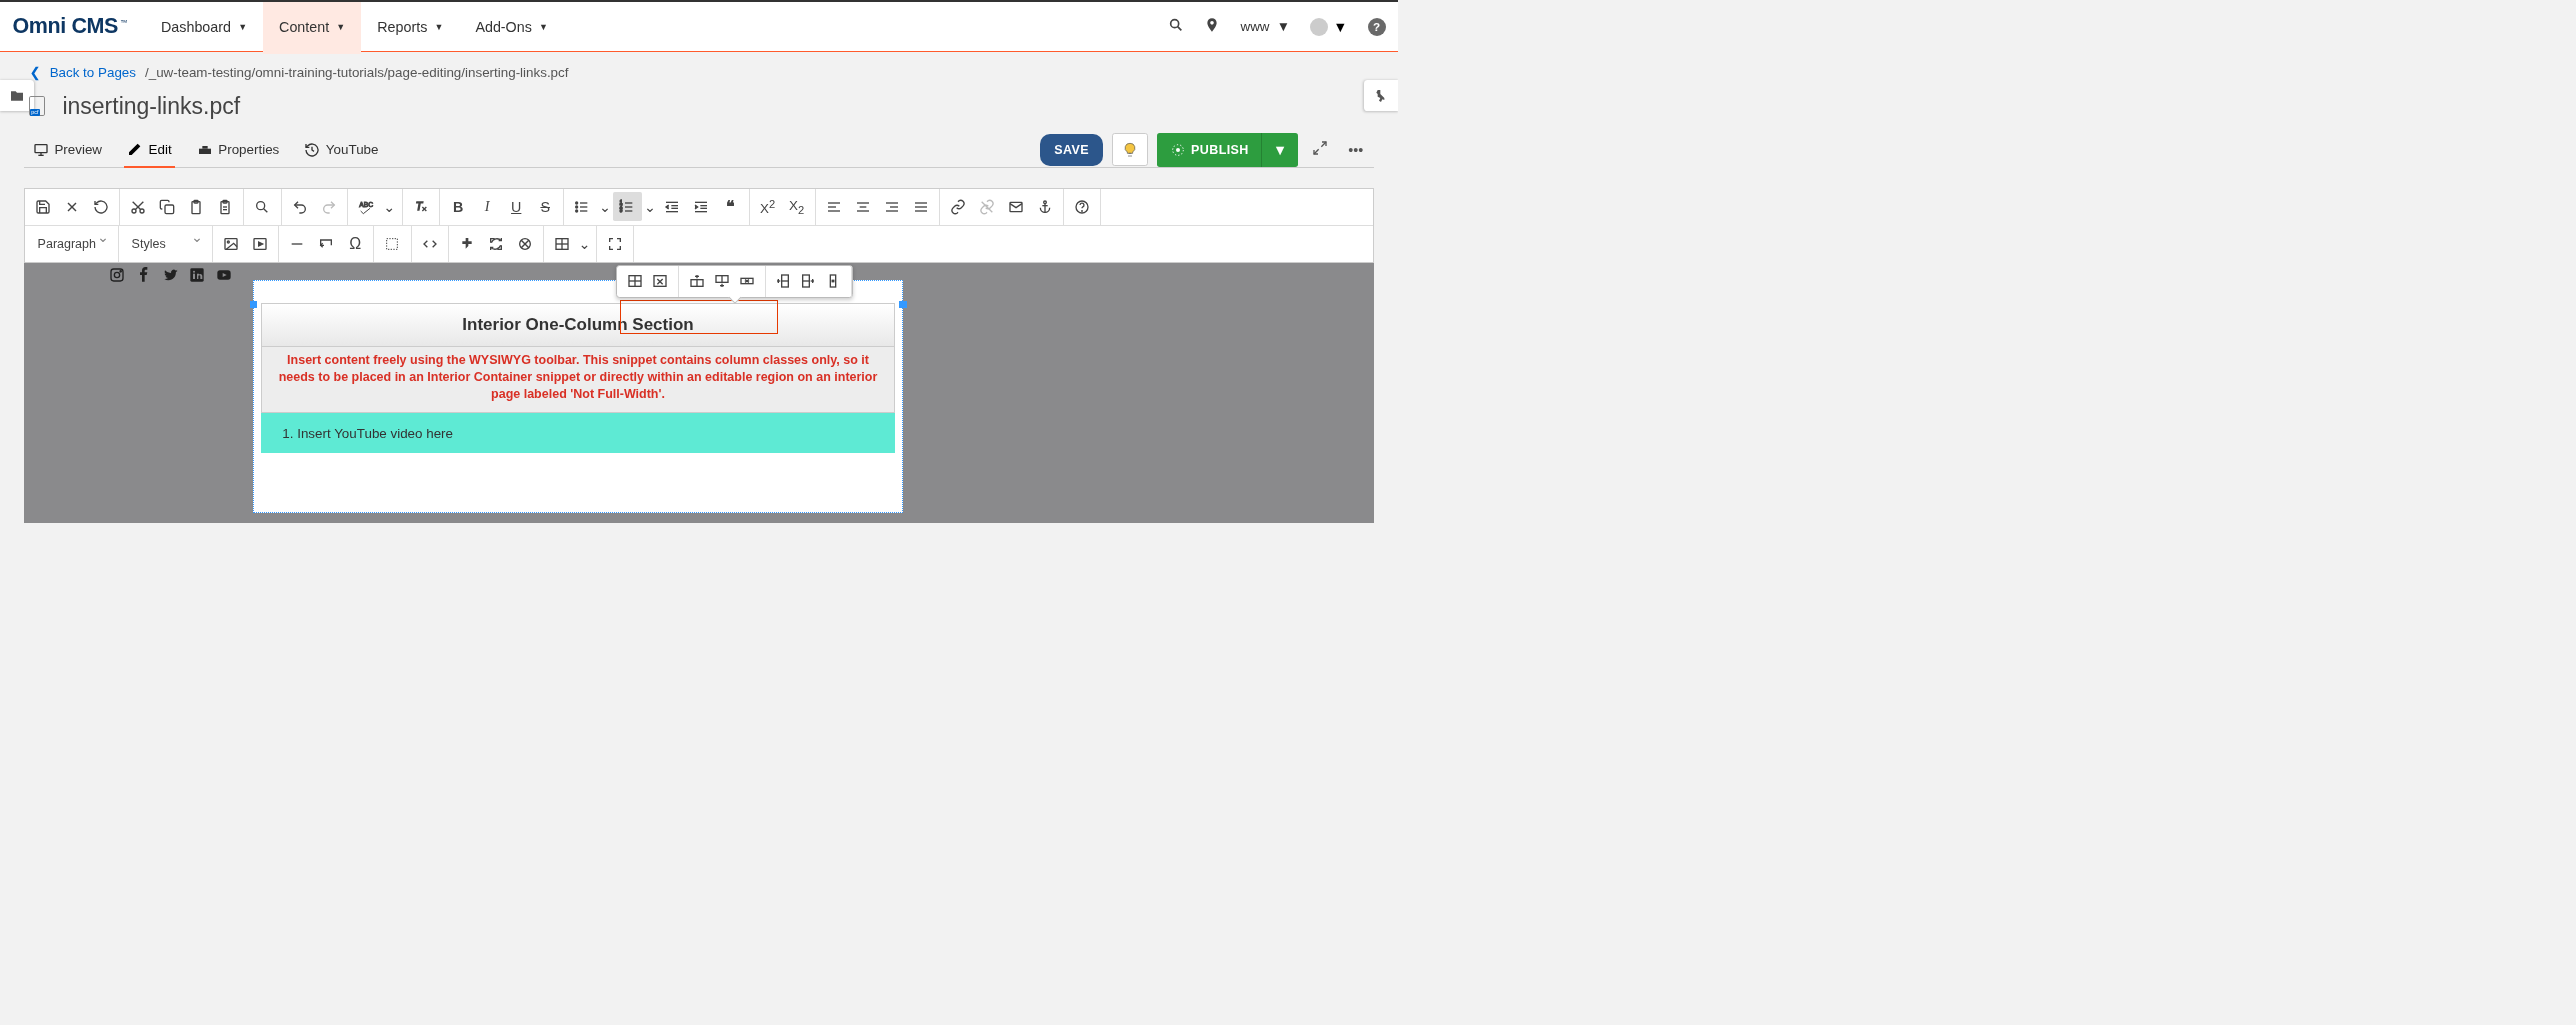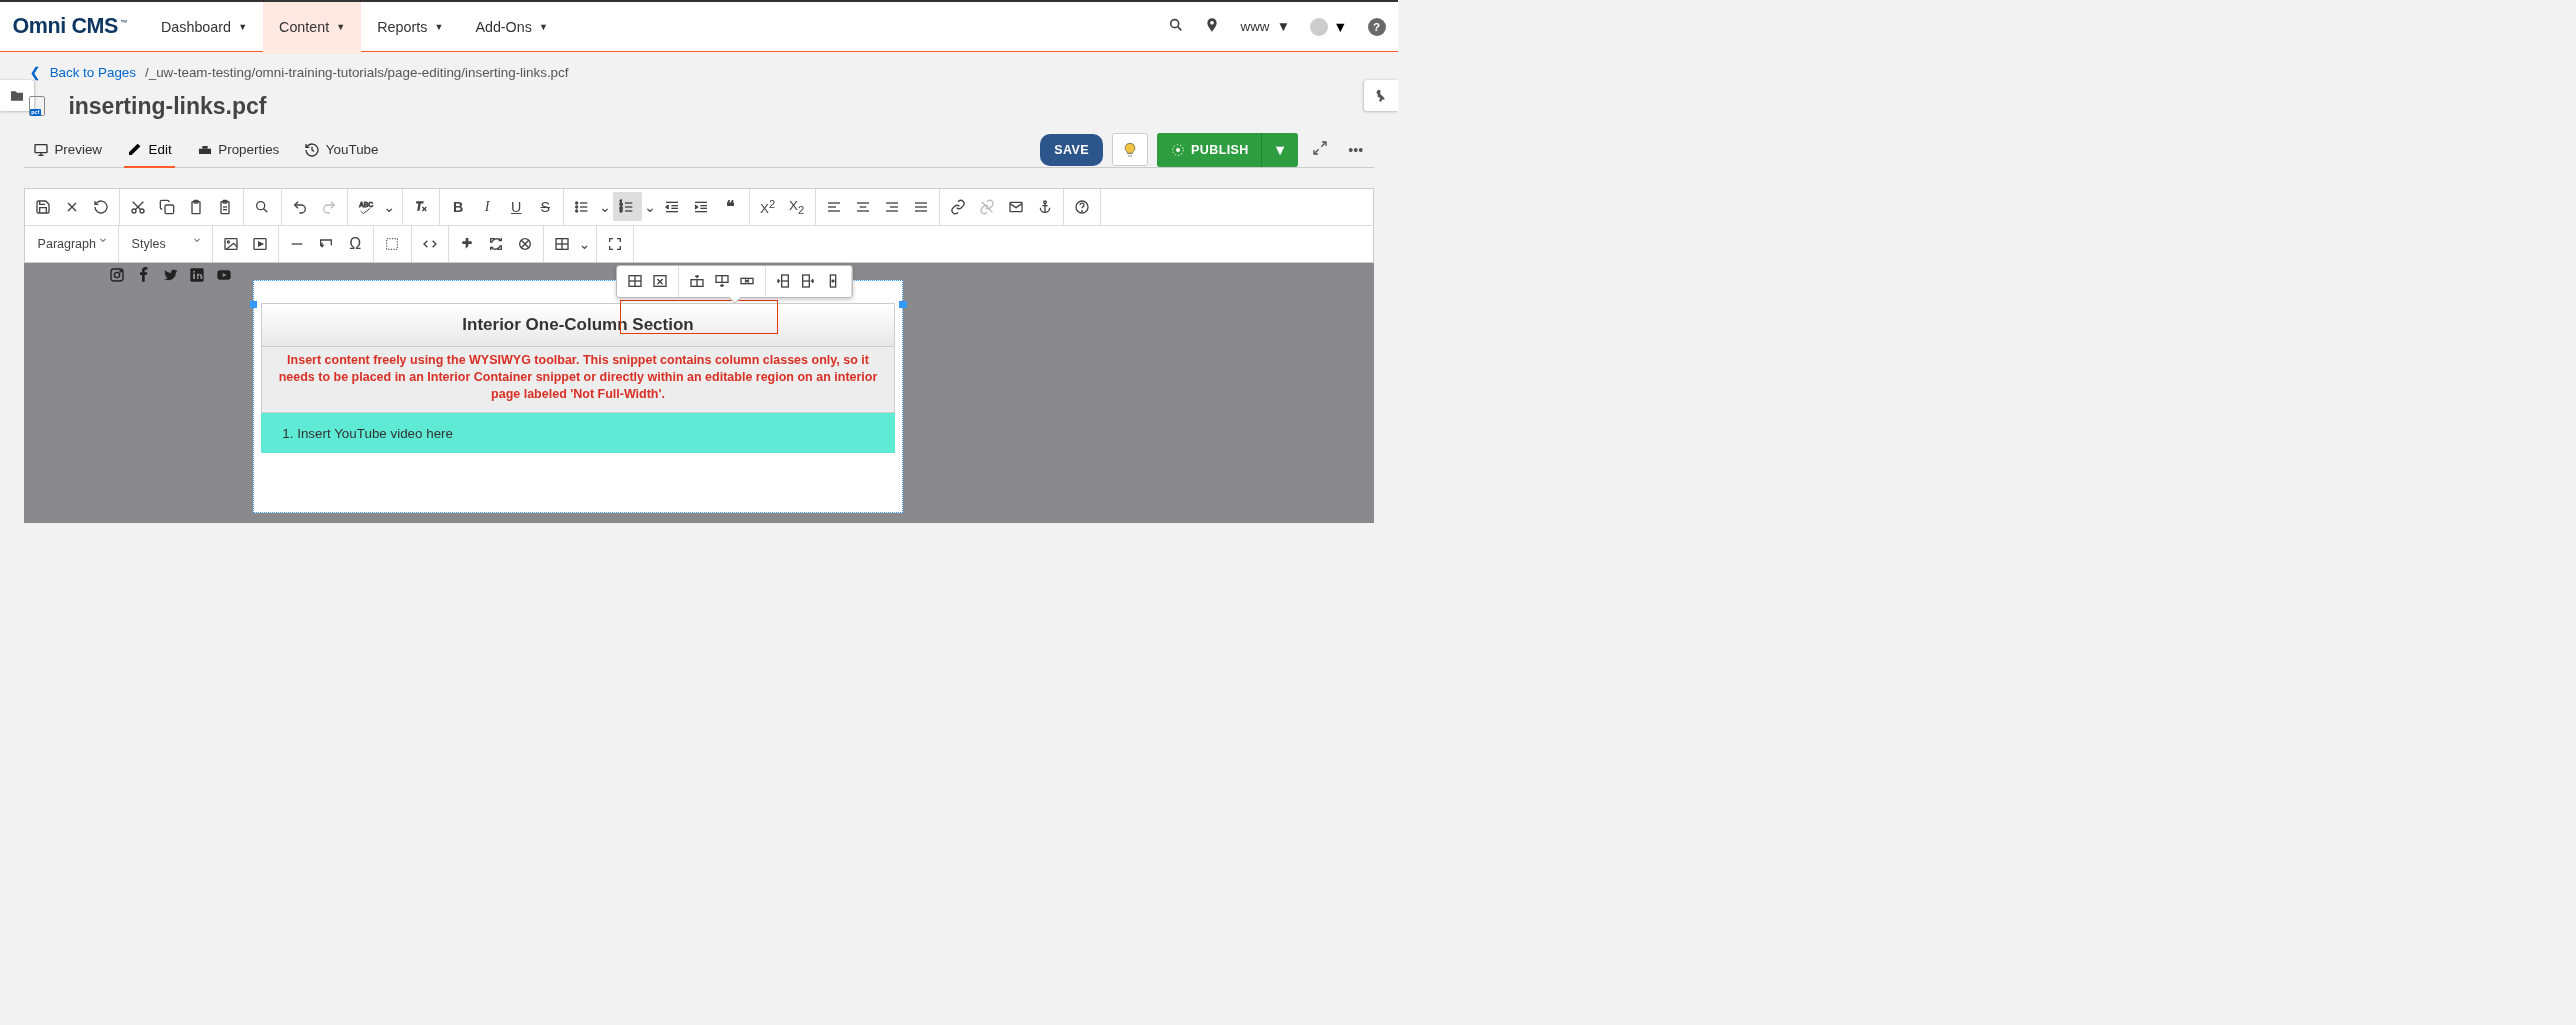--- a/index.html
+++ b/index.html
@@ -16,21 +16,21 @@
 .avatar-wrap{display:flex;align-items:center;gap:5.4px;cursor:pointer}
 .avatar{width:18px;height:18px;border-radius:50%;background:#ccc}
 .help-ic{width:18px;height:18px;border-radius:50%;background:#696969;color:#fff;display:flex;align-items:center;justify-content:center;font-size:11.7px;font-weight:bold;cursor:pointer}
 .side-tab{position:absolute;left:0;top:78px;width:34px;height:31px;background:#fff;border-radius:0 3.6px 3.6px 0;display:flex;align-items:center;justify-content:center;box-shadow:0.9px 0.9px 2.7px rgba(0,0,0,0.2);cursor:pointer}
 .side-tab-r{position:absolute;right:0;top:78px;width:34px;height:31px;background:#fff;border-radius:3.6px 0 0 3.6px;display:flex;align-items:center;justify-content:center;box-shadow:-0.9px 0.9px 2.7px rgba(0,0,0,0.2);cursor:pointer}
 .content-area{margin:0 24px}
 .breadcrumb-row{display:flex;align-items:center;gap:9px;padding:13.4px 5.4px 9px;font-size:13.4px}
 .bc-arrow{color:#0066cc;cursor:pointer}
 .bc-link{color:#0066cc;cursor:pointer}
 .bc-path{color:#555}
-.file-title{display:flex;align-items:center;gap:23px;padding:3.6px 5.4px 12.5px;font-size:23px;font-weight:700;color:#444}
+.file-title{display:flex;align-items:center;gap:17px;padding:3.6px 5.4px 12.5px;font-size:23px;font-weight:400;color:#444}
 .pcf-ic{width:16px;height:20px;border:0.9px solid #888;border-radius:1.8px;position:relative}
 .pcf-ic::after{content:"pcf";position:absolute;bottom:-0.9px;left:-0.9px;font-size:5.4px;background:#0066cc;color:#fff;padding:0.9px 1.8px;border-radius:0.9px}
 .tabs-row{display:flex;align-items:center;padding:0 5.4px;border-bottom:0.9px solid #ccc;gap:18px}
 .tab{display:flex;align-items:center;gap:5.4px;padding:9px 3.6px;font-size:13.4px;color:#333;cursor:pointer}
 .tab.active{color:#000;border-bottom:2.7px solid #ff5a2c;margin-bottom:-1.8px;font-weight:500}
 .tabs-right{margin-left:auto;display:flex;align-items:center;gap:9px}
 .btn-save{background:#2c568b;color:#fff;border:none;padding:9px 14.3px;font-weight:600;border-radius:10px;cursor:pointer;font-size:12.5px;letter-spacing:0.4px}
 .btn-bulb{background:#fff;border:0.9px solid #ccc;padding:7.2px 9px;border-radius:2.7px;cursor:pointer;display:flex;align-items:center;justify-content:center}
 .btn-publish{background:#2d9d3f;color:#fff;border:none;border-radius:2.7px;display:flex;cursor:pointer;overflow:hidden}
 .btn-publish .main{padding:9px 12.5px;font-weight:600;font-size:12.5px;display:flex;gap:5.4px;align-items:center;letter-spacing:0.4px}

